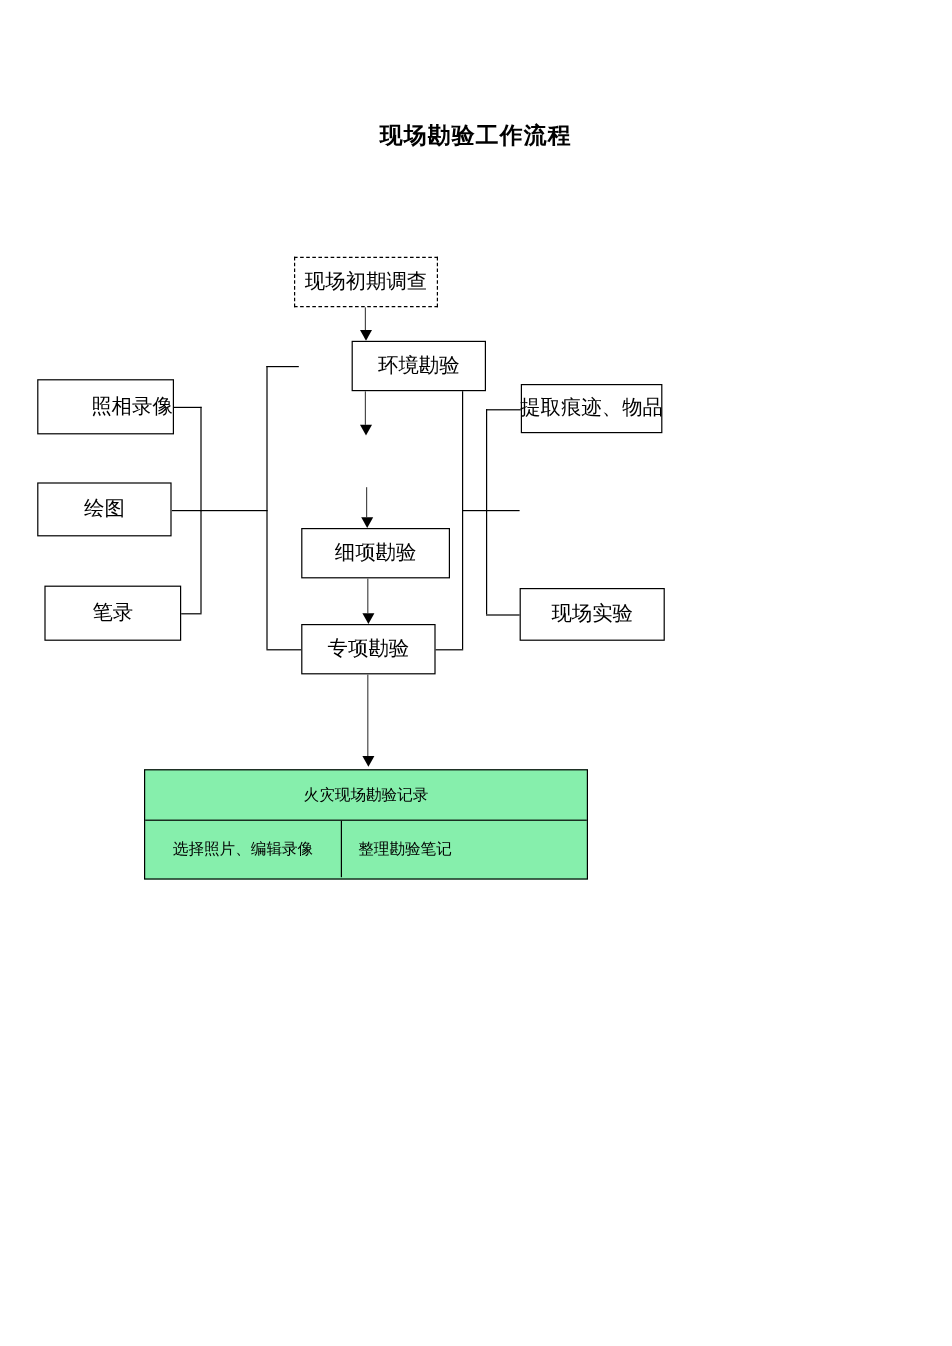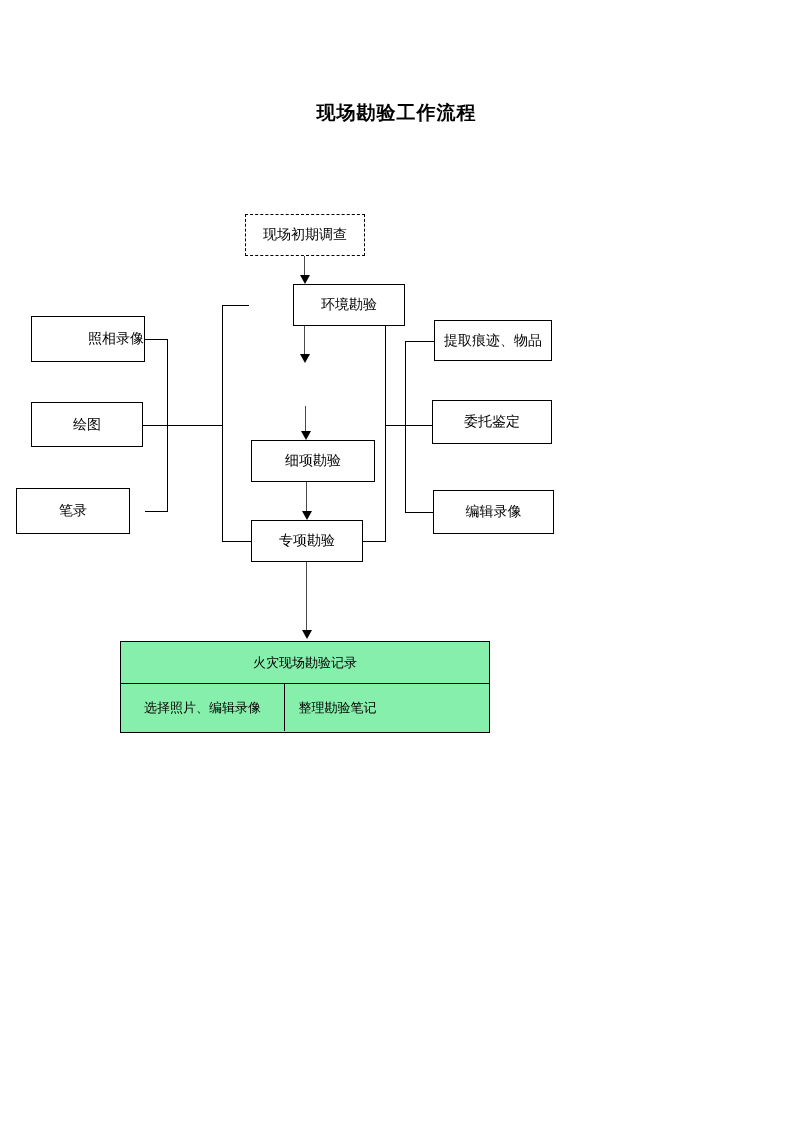--- a/index.html
+++ b/index.html
@@ -31,21 +31,21 @@
     color: #000000;
   }
   .node {
     position: absolute;
     box-sizing: border-box;
     border: 1px solid #000000;
     background: #ffffff;
     display: flex;
     align-items: center;
     justify-content: center;
-    font-size: 14px;
+    font-size: 17px;
     color: #000000;
     line-height: 1.1;
     white-space: nowrap;
     z-index: 3;
   }
   .node.dashed {
     border-style: dashed;
     border-width: 1px;
   }
   .line {
@@ -150,38 +150,35 @@
   <div class="line v" style="left:385px; top:305px; height:236px;"></div>
   <div class="line h" style="left:359px; top:305px; width:27px;"></div>
   <div class="line h" style="left:362px; top:541px; width:24px;"></div>
 
   <div class="node" style="left:31px; top:316px; width:114px; height:46px;justify-content:flex-end;">
     <span>照相录像</span>
   </div>
   <div class="node" style="left:31px; top:402px; width:112px; height:45px;">
     <span>绘图</span>
   </div>
-  <div class="node" style="left:16px; top:488px; width:114px; height:46px;">
+  <div class="node" style="left:37px; top:488px; width:114px; height:46px;font-family:Liberation Serif, serif;">
     <span>笔录</span>
   </div>
 
   <div class="line v" style="left:167px; top:339px; height:172px;"></div>
   <div class="line h" style="left:145px; top:339px; width:23px;"></div>
   <div class="line h" style="left:143px; top:425px; width:25px;"></div>
   <div class="line h" style="left:145px; top:511px; width:23px;"></div>
   <div class="line h" style="left:167px; top:425px; width:56px;"></div>
 
   <div class="node" style="left:434px; top:320px; width:118px; height:41px;">
     <span>提取痕迹、物品</span>
   </div>
-  <div class="node" style="left:432px; top:400px; width:120px; height:44px;">
-    <span>委托鉴定</span>
-  </div>
   <div class="node" style="left:433px; top:490px; width:121px; height:44px;">
-    <span>编辑录像</span>
+    <span>现场实验</span>
   </div>
 
   <div class="line v" style="left:405px; top:341px; height:171px;"></div>
   <div class="line h" style="left:405px; top:341px; width:30px;"></div>
   <div class="line h" style="left:405px; top:425px; width:28px;"></div>
   <div class="line h" style="left:405px; top:512px; width:29px;"></div>
   <div class="line h" style="left:385px; top:425px; width:21px;"></div>
 
   <div class="table-wrap" style="left:120px; top:641px; width:370px; height:92px;">
     <div class="table-head">火灾现场勘验记录</div>

